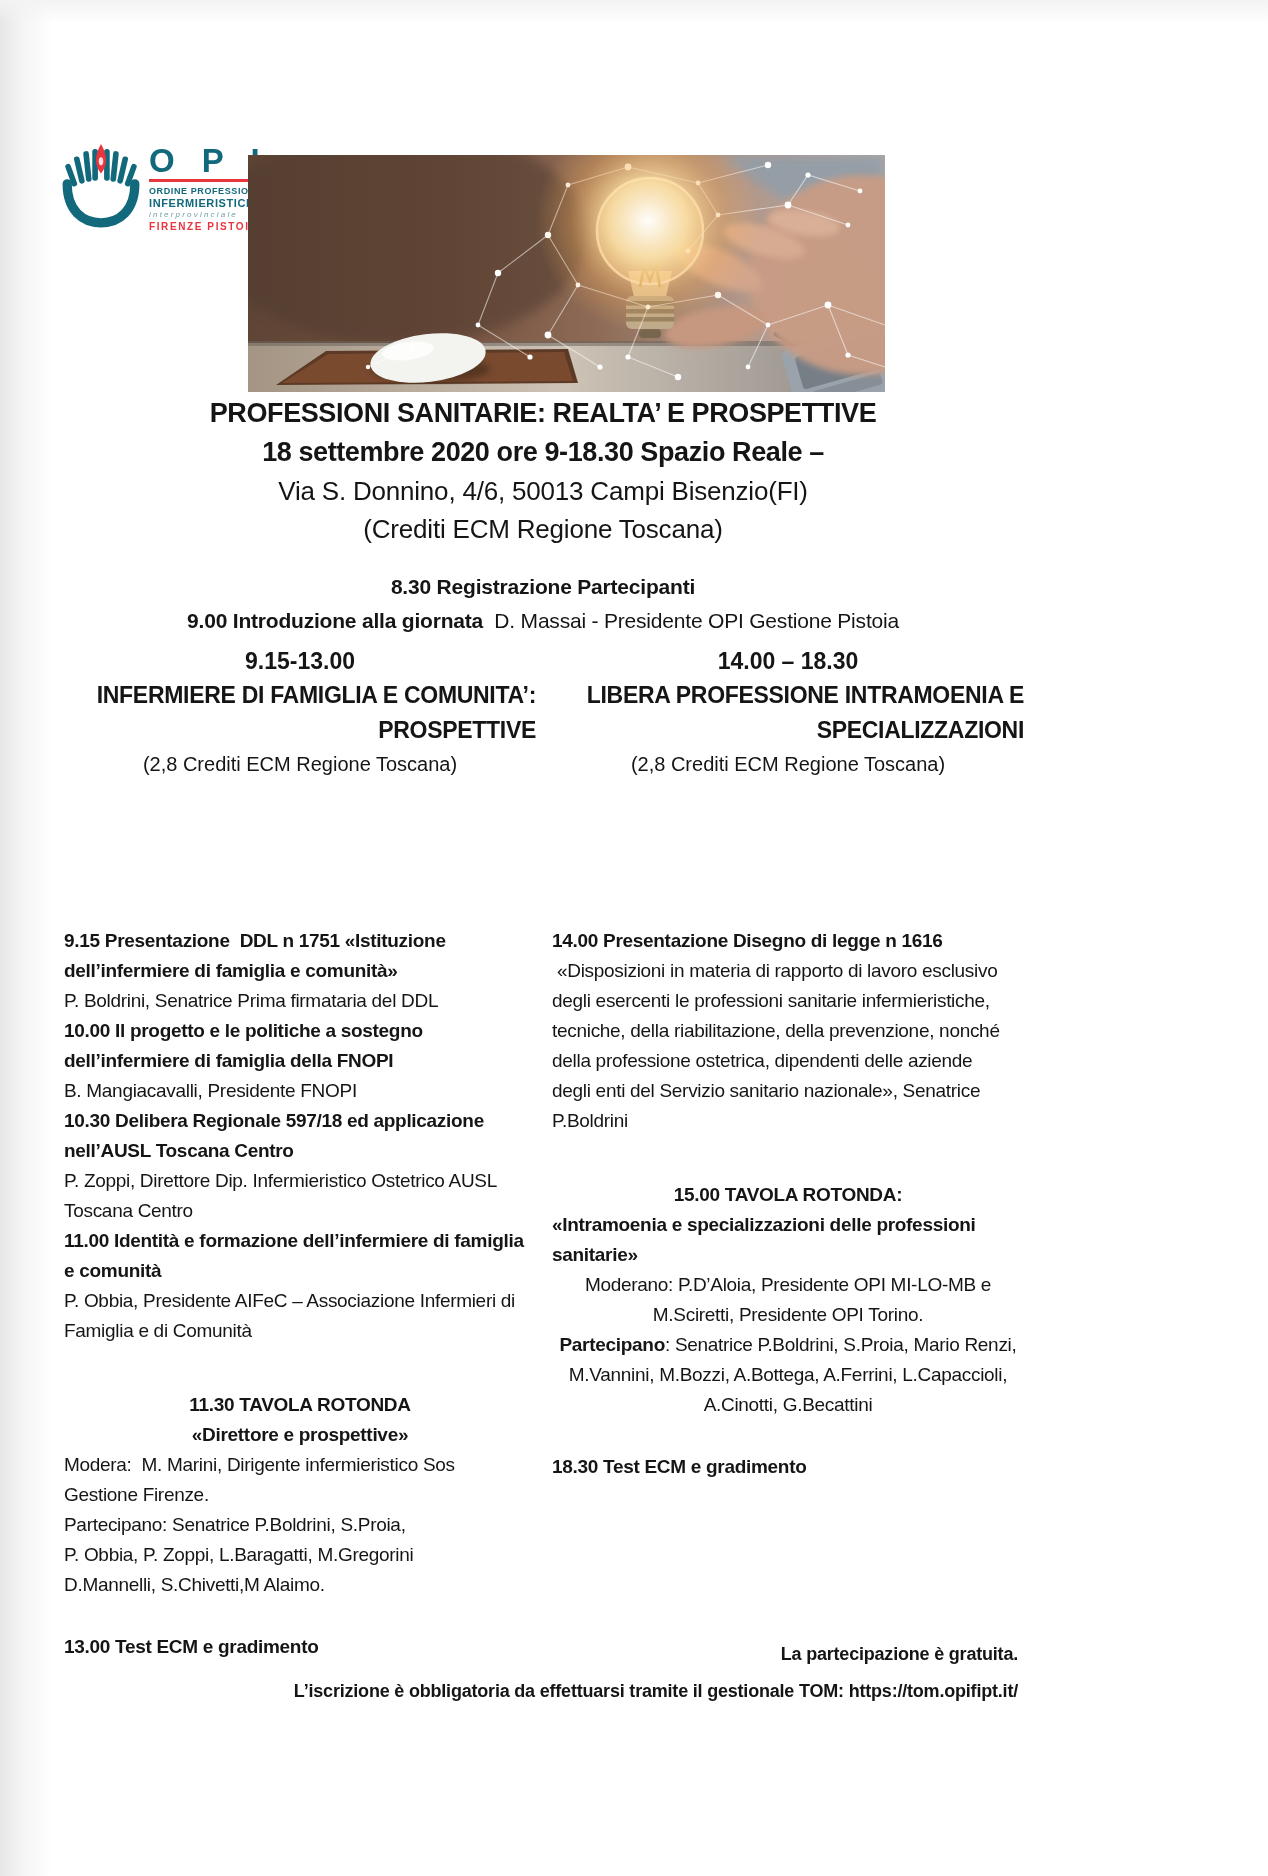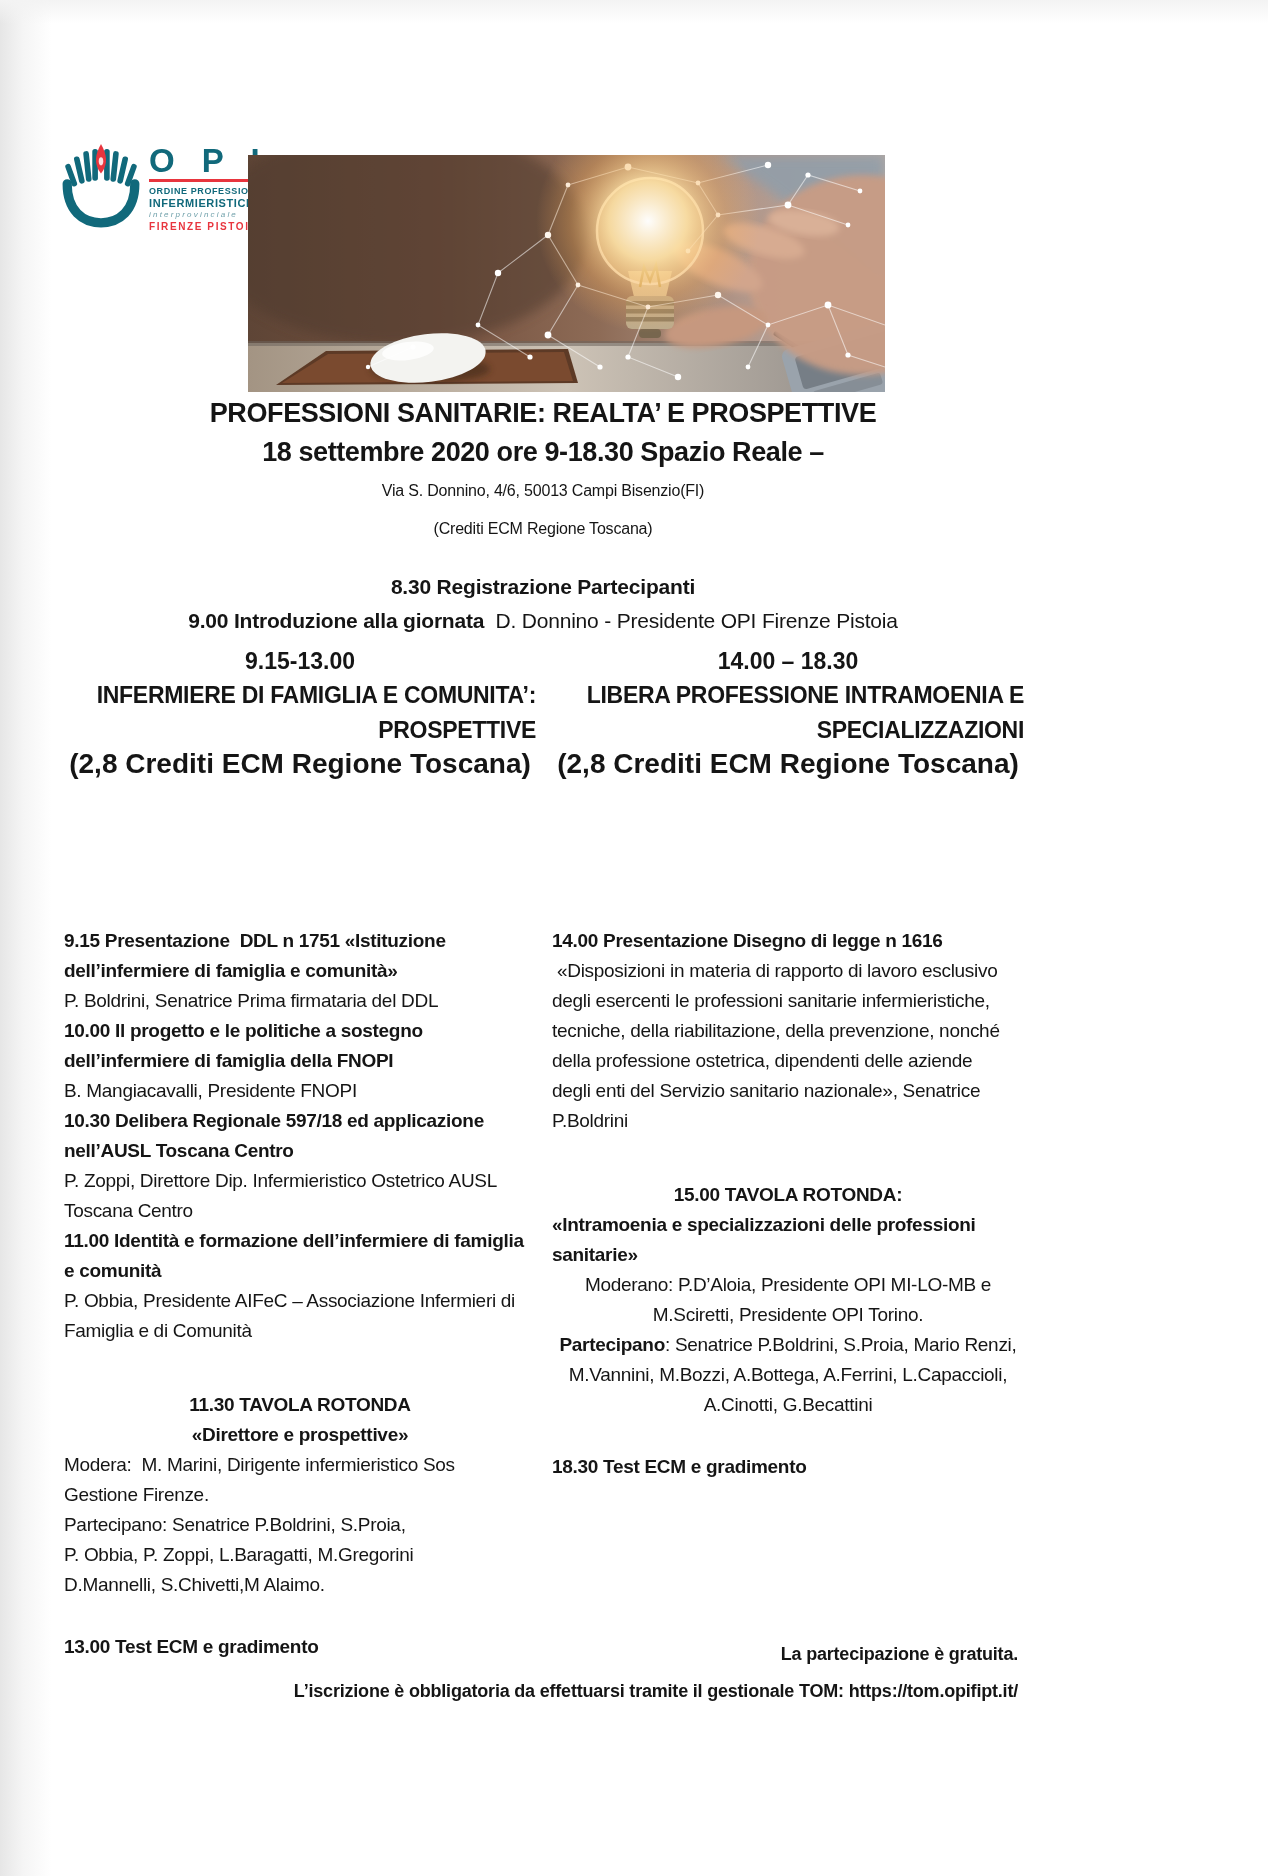--- a/index.html
+++ b/index.html
@@ -25,33 +25,33 @@
   .logo-l3{font-size:8px;font-style:italic;color:#6fa0aa;letter-spacing:2.2px;line-height:10px;}
   .logo-l4{font-size:10px;font-weight:bold;color:#e8353e;letter-spacing:1.6px;line-height:13px;}
 
   
   .photo{position:absolute;left:248px;top:155px;width:637px;height:237px;}
   .photo svg{display:block;}
 
   
   .title{position:absolute;left:68px;top:394px;width:950px;text-align:center;}
   .title-main{font-size:27px;font-weight:bold;line-height:39px;letter-spacing:-.4px;}
-  .title-sub{font-size:16px;line-height:38px;letter-spacing:-.2px;}
+  .title-sub{font-size:26px;line-height:38px;letter-spacing:-.2px;}
 
   
   .intro{position:absolute;left:68px;top:570px;width:950px;text-align:center;
          font-size:21px;line-height:34px;letter-spacing:-.2px;}
 
   
   .columns{position:absolute;left:64px;top:644px;width:960px;display:flex;gap:16px;}
   .col{width:476px;}
   .col-head{text-align:center;}
   .col-time{font-size:23px;font-weight:bold;line-height:34px;}
   .col-title{font-size:23px;font-weight:bold;line-height:35px;letter-spacing:-.3px;text-align:right;}
-  .col-credits{font-size:28px;line-height:32px;font-weight:bold;}
+  .col-credits{font-size:20px;line-height:32px;}
   .col-body{margin-top:146px;font-size:19px;line-height:30px;letter-spacing:-.3px;}
   .rt{margin-top:44px;}
   .closing{margin-top:32px;}
 
   
   .footer{position:absolute;left:68px;top:1636px;width:950px;text-align:right;
           font-weight:bold;font-size:18px;line-height:37px;letter-spacing:-.2px;}
 </style>
 </head>
 <body>
@@ -196,21 +196,21 @@
 
   <div class="title">
     <div class="title-main t">PROFESSIONI SANITARIE: REALTA’ E PROSPETTIVE</div>
     <div class="title-main t">18 settembre 2020 ore 9-18.30 Spazio Reale –</div>
     <div class="title-sub t">Via S. Donnino, 4/6, 50013 Campi Bisenzio(FI)</div>
     <div class="title-sub t">(Crediti ECM Regione Toscana)</div>
   </div>
 
   <div class="intro">
     <div class="b t">8.30 Registrazione Partecipanti</div>
-    <div><span class="b t">9.00 Introduzione alla giornata</span><span class="t">  D. Donnino - Presidente OPI Firenze Pistoia</span></div>
+    <div><span class="b t">9.00 Introduzione alla giornata</span><span class="t">  D. Massai - Presidente OPI Gestione Pistoia</span></div>
   </div>
 
   <div class="columns">
 
     <section class="col">
       <div class="col-head">
         <div class="col-time t">9.15-13.00</div>
         <div class="col-title t">INFERMIERE DI FAMIGLIA E COMUNITA’:</div>
         <div class="col-title t">PROSPETTIVE</div>
         <div class="col-credits t">(2,8 Crediti ECM Regione Toscana)</div>

